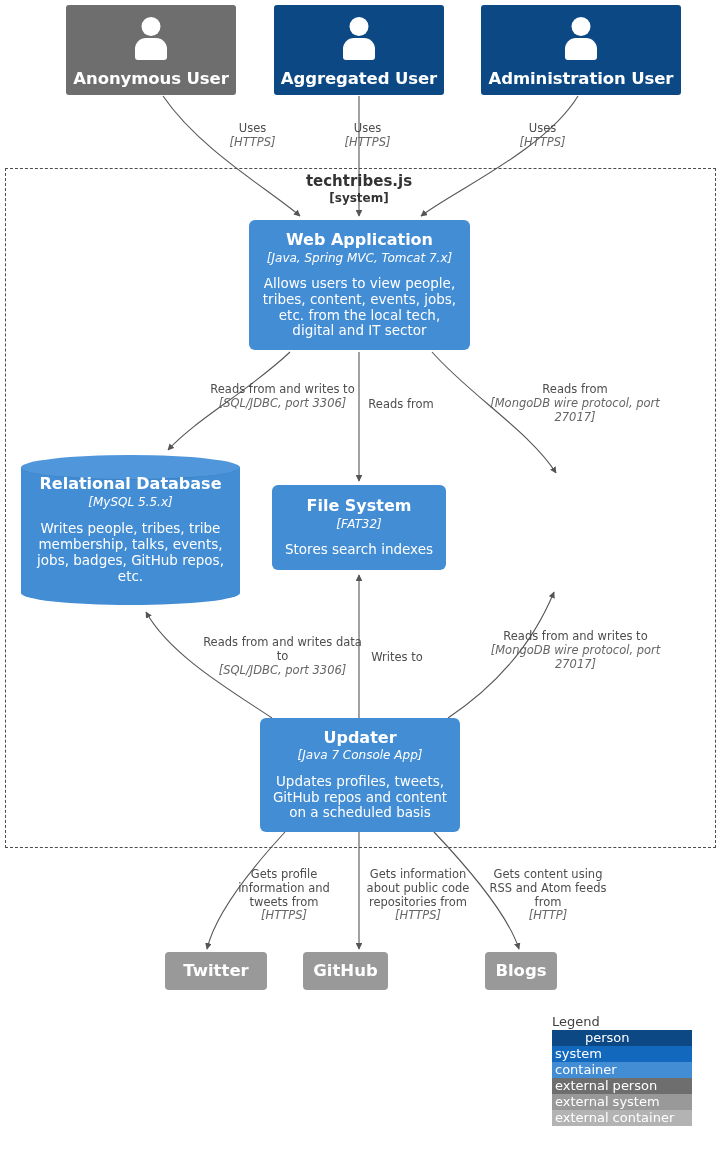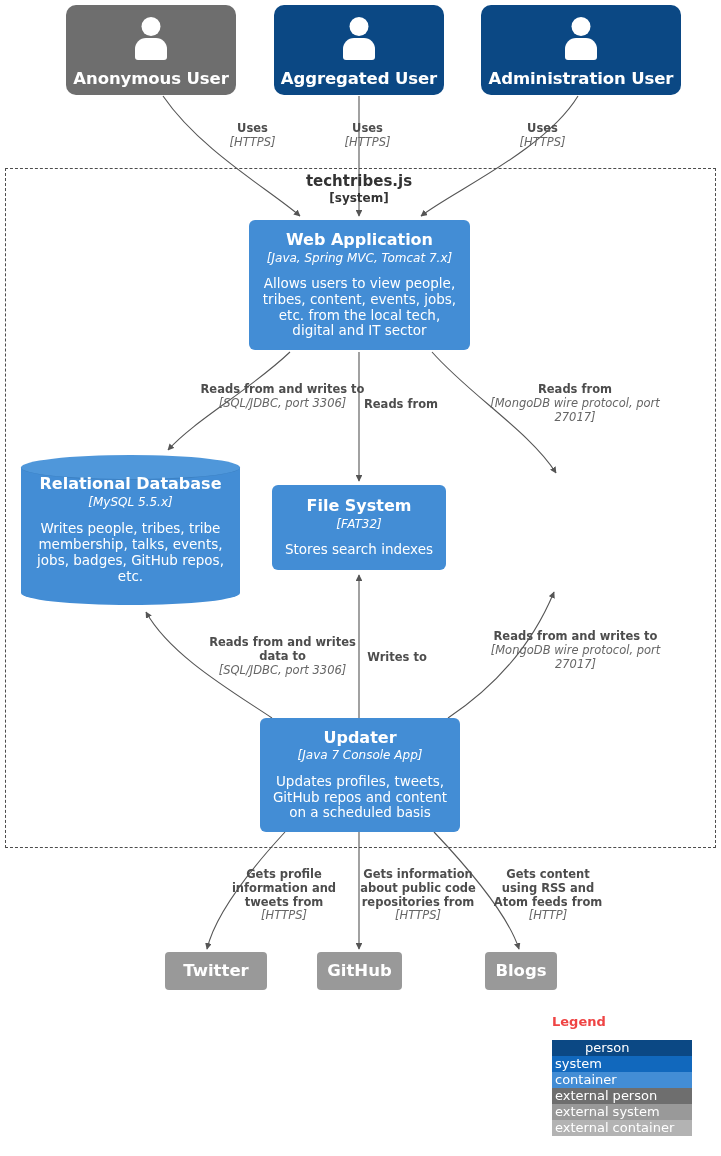--- a/index.html
+++ b/index.html
@@ -50,21 +50,21 @@
     display: block;
   }
   .node .n-desc {
     display: block;
   }
 
   
   .person-box {
     width: 170px;
     height: 90px;
-    border-radius: 10px;
+    border-radius: 3px;
     justify-content: flex-end;
     padding-bottom: 7px;
   }
   .person-box .n-name {
     font-size: 16.5px;
     letter-spacing: -0.1px;
   }
   .person-icon {
     position: absolute;
     top: 12px;
@@ -186,42 +186,42 @@
   
   .edge-label {
     position: absolute;
     text-align: center;
     color: #4d4d4d;
     line-height: 1.2;
   }
   .edge-label .e-text {
     display: block;
     font-size: 11.5px;
-    font-weight: bold;
+    font-weight: normal;
     text-align: center;
   }
   .edge-label .e-tech {
     display: block;
     font-size: 11.5px;
     font-style: italic;
     color: #666666;
   }
 
   
   .legend {
     position: absolute;
     left: 552px;
     top: 1014px;
     width: 140px;
   }
   .legend-title {
     font-size: 13px;
-    font-weight: bold;
-    color: #ef4444;
-    margin-bottom: 11px;
+    font-weight: normal;
+    color: #404040;
+    margin-bottom: 1px;
   }
   .legend-row {
     height: 16px;
     line-height: 16px;
     color: #ffffff;
     font-size: 13px;
     padding-left: 3px;
     box-sizing: border-box;
     white-space: nowrap;
   }
@@ -311,21 +311,21 @@
 
   <div class="node container-box c-container" style="left:260px; top:718px; width:200px; height:114px; padding:5px;">
     <span class="n-name">Updater</span>
     <span class="n-tech">[Java 7 Console App]</span>
     <span class="n-desc">Updates profiles, tweets, GitHub repos and content on a scheduled basis</span>
   </div>
 
   <div class="node ext-box c-ext-system" style="left:165px; top:952px; width:102px;">
     <span class="n-name">Twitter</span>
   </div>
-  <div class="node ext-box c-ext-system" style="left:317px; top:952px; width:85px;">
+  <div class="node ext-box c-ext-system" style="left:303px; top:952px; width:85px;">
     <span class="n-name">GitHub</span>
   </div>
   <div class="node ext-box c-ext-system" style="left:485px; top:952px; width:72px;">
     <span class="n-name">Blogs</span>
   </div>
 
   <div class="edge-label" style="left:215px; top:122px; width:75px;">
     <span class="e-text">Uses</span>
     <span class="e-tech">[HTTPS]</span>
   </div>

